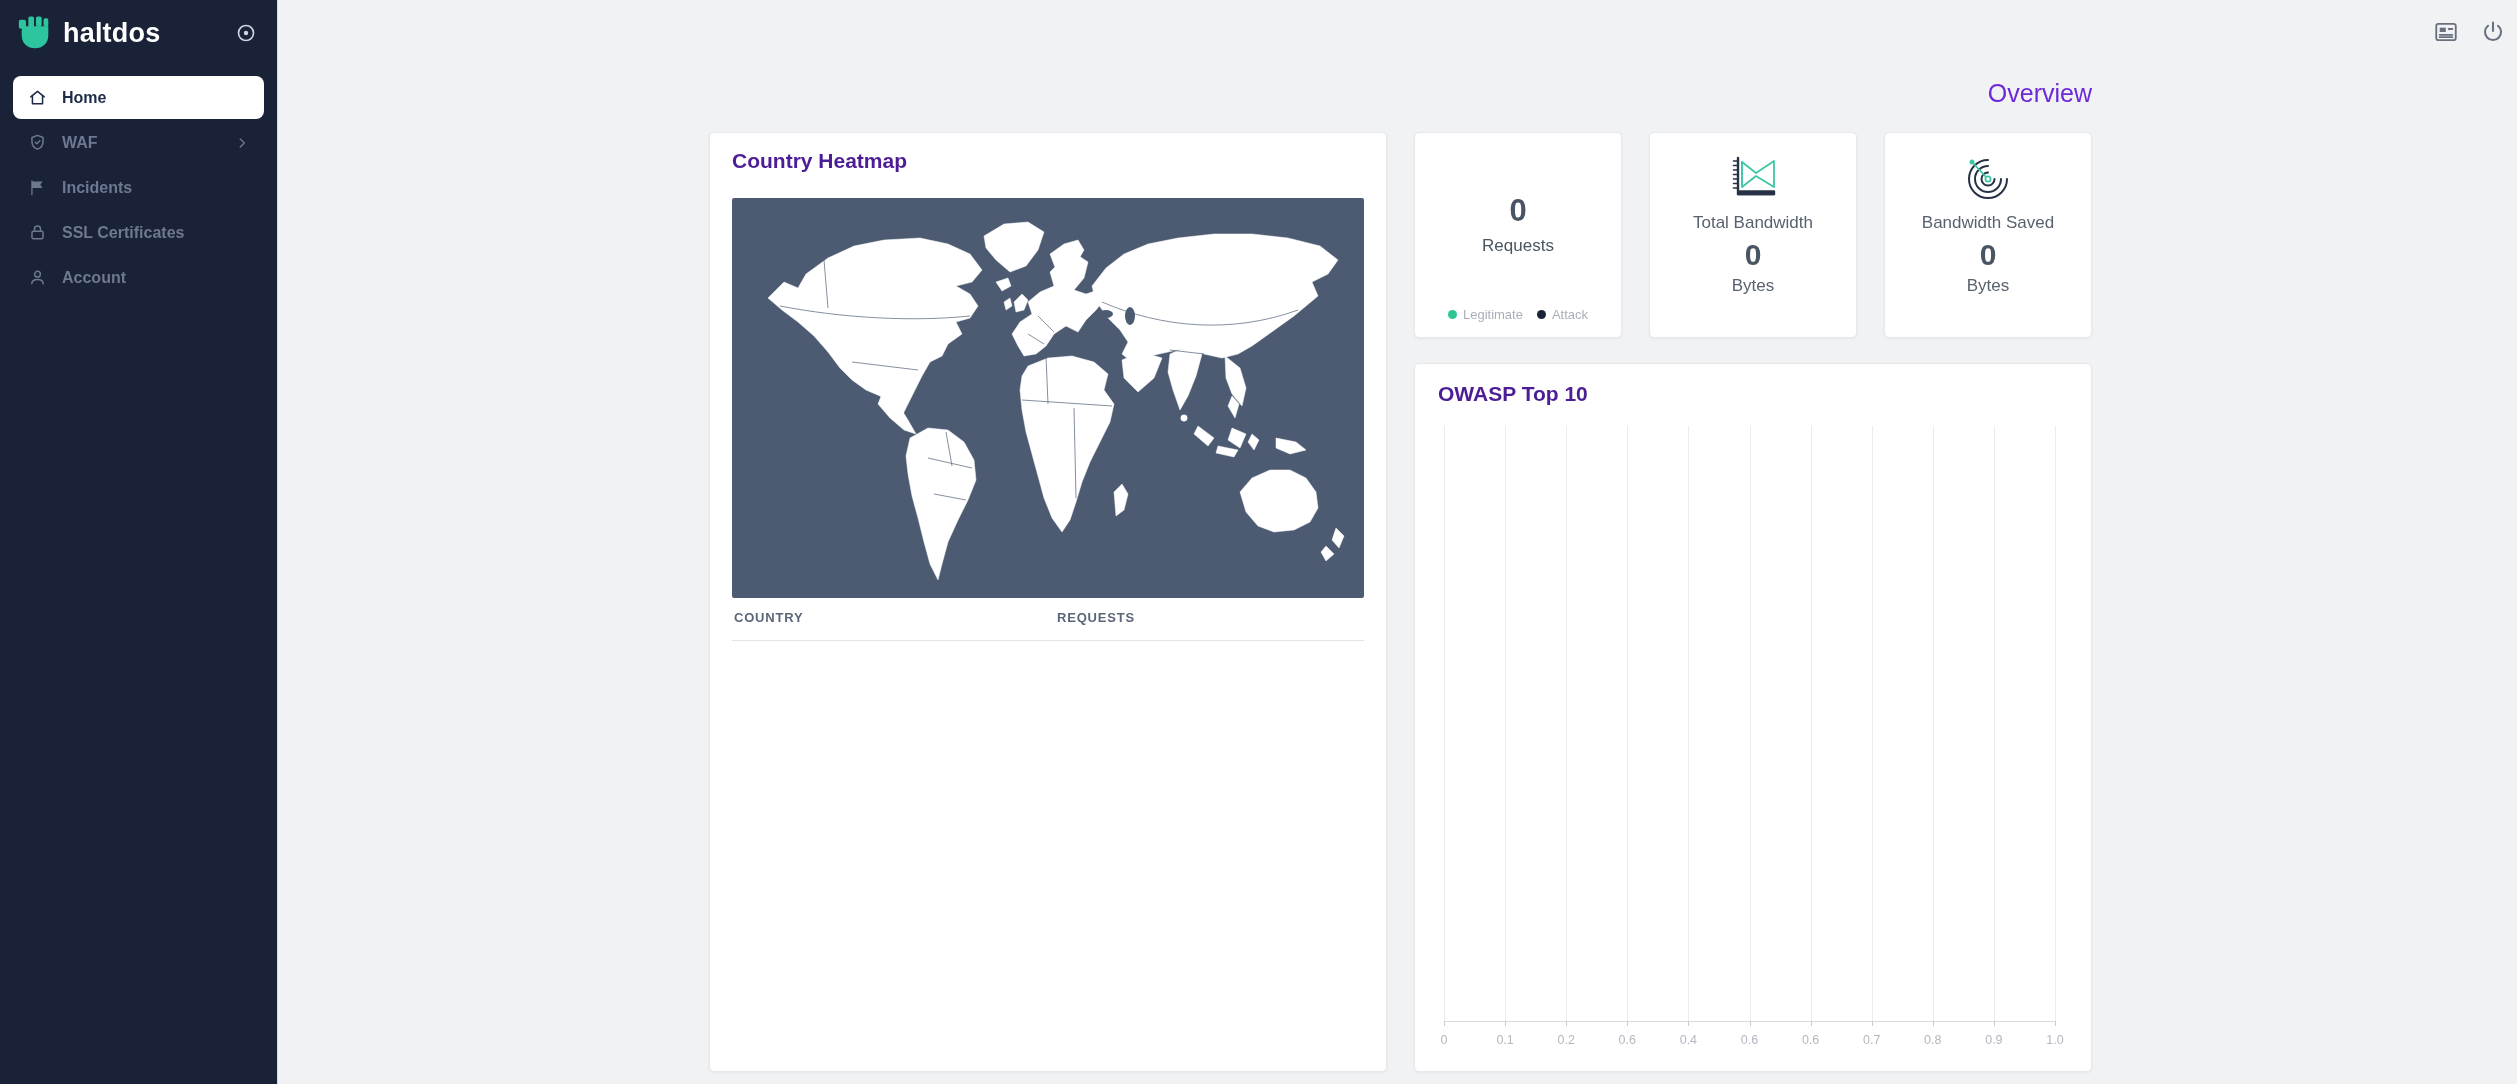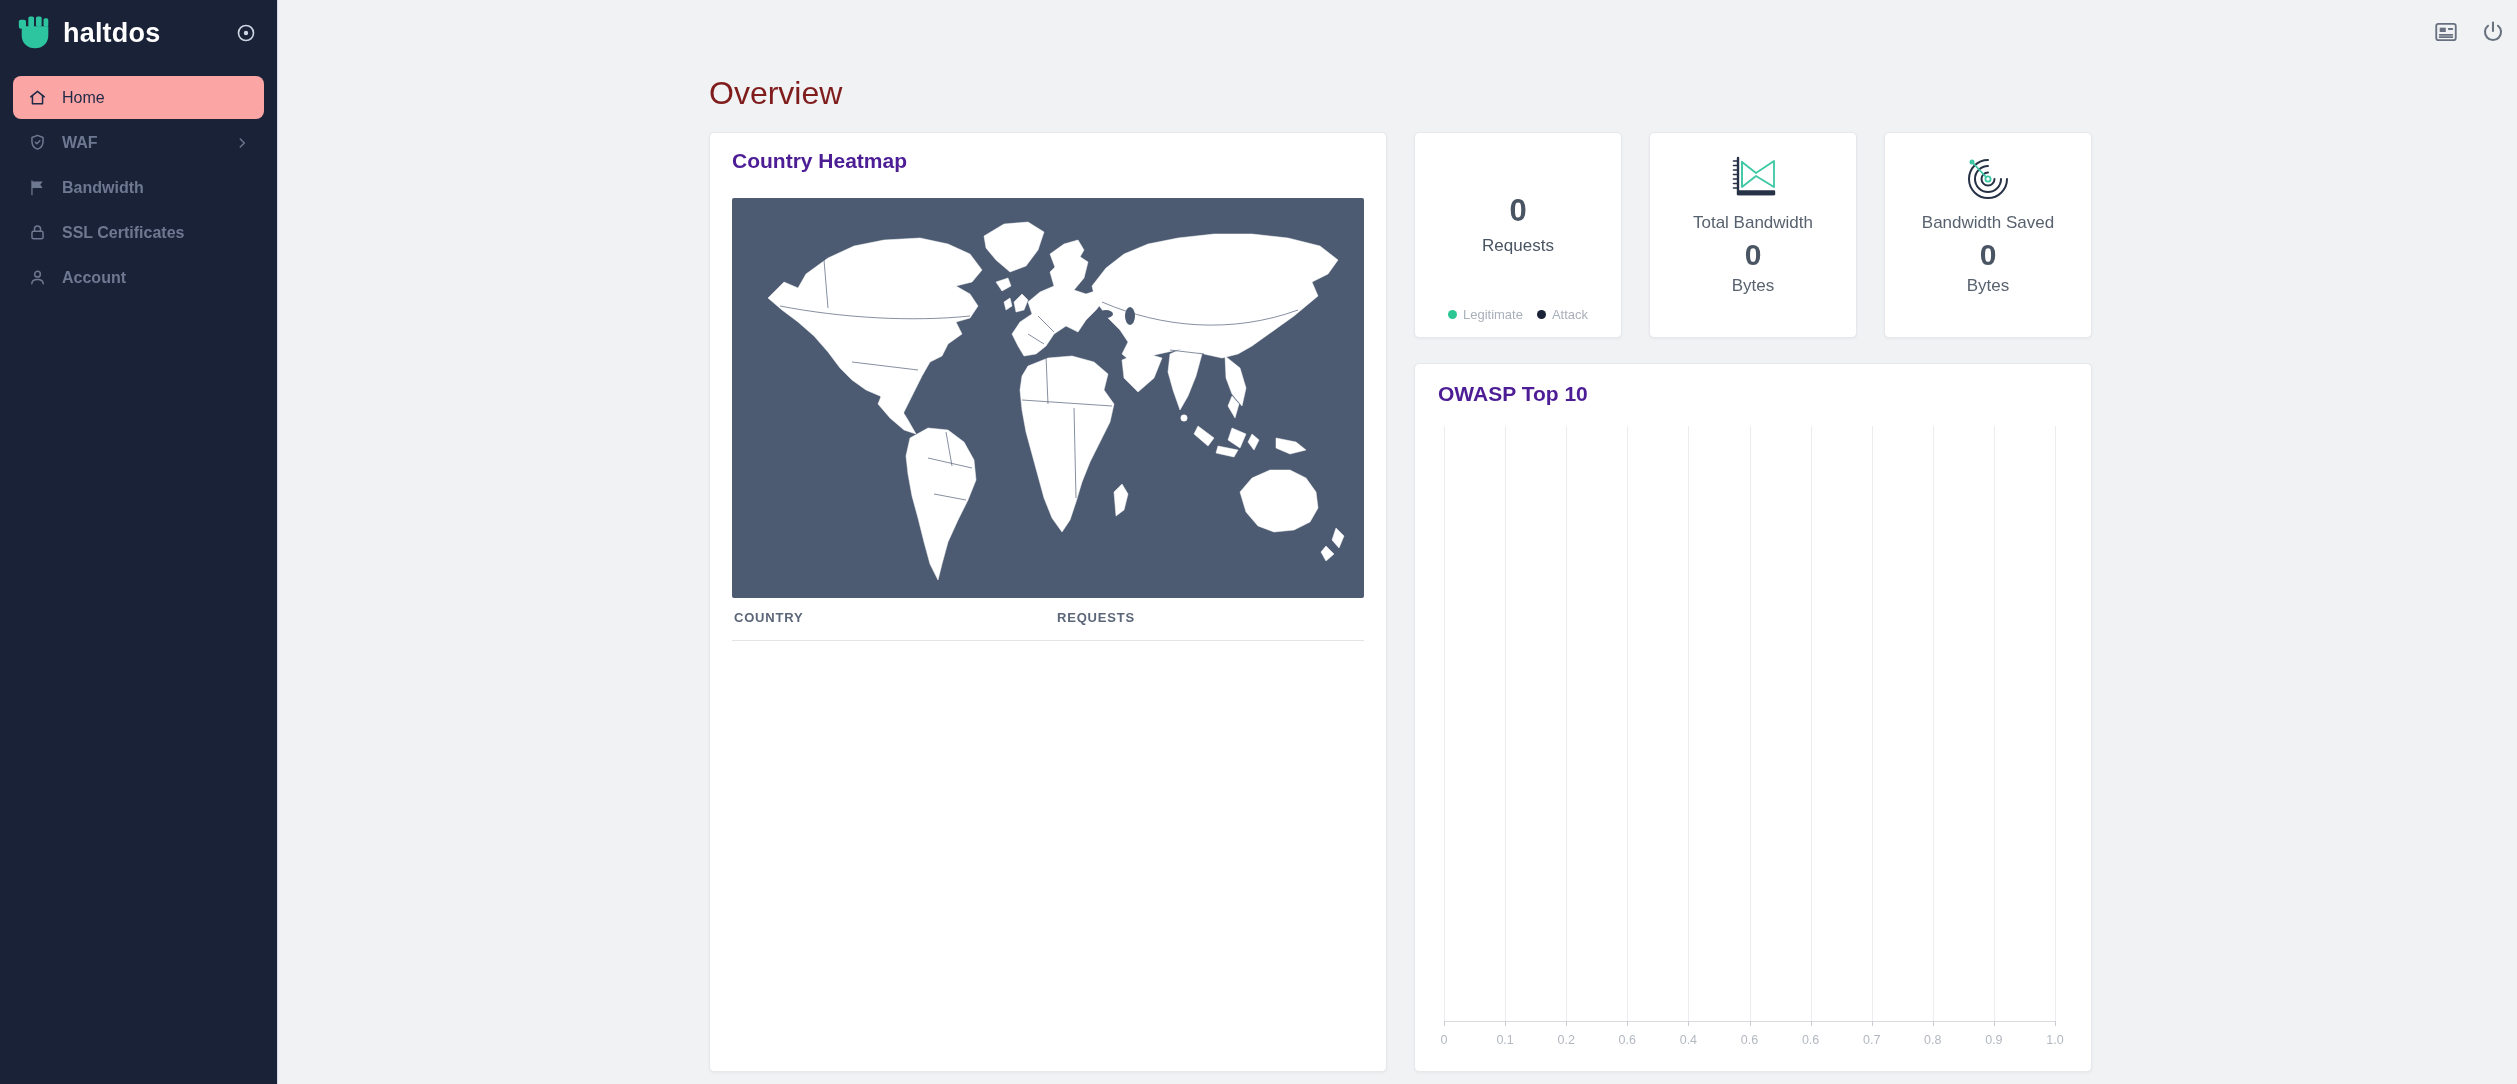--- a/index.html
+++ b/index.html
@@ -24,30 +24,30 @@
   }
   .brand-collapse { margin-left: auto; width: 22px; height: 22px; color: #cdd4e2; cursor: pointer; }
   .nav { padding: 12px 13px 0 13px; }
   .nav-item {
     display: flex; align-items: center; height: 43px; padding: 0 15px;
     border-radius: 8px; color: #6e7890; font-size: 16px; margin-bottom: 2px;
     cursor: pointer;
     font-weight: bold;
   }
   .nav-item .nav-icon { width: 19px; height: 19px; margin-right: 15px; flex: 0 0 auto; }
-  .nav-item.active { background: #fca5a5; color: #1e2a47; font-weight: 400; }
+  .nav-item.active { background: #ffffff; color: #1e2a47; font-weight: 700; }
   .nav-item .chevron { margin-left: auto; width: 14px; height: 14px; }
 
   
   .topbar-icons { position: absolute; top: 19px; right: 11px; display: flex; gap: 21px; }
   .topbar-icons .tb-icon { width: 26px; height: 26px; color: #68717f; cursor: pointer; }
 
   
   .content { position: absolute; left: 709px; top: 80px; width: 1383px; }
-  .page-title { font-size: 32px; font-weight: 400; color: #7f1d1d; line-height: 26px; }
+  .page-title { font-size: 25px; font-weight: 400; color: #6d28d9; line-height: 26px; text-align: right; }
   .grid { display: flex; gap: 27px; margin-top: 26px; align-items: flex-start; }
 
   .card {
     background: #ffffff; border: 1px solid #e7e8ec; border-radius: 5px;
     box-shadow: 0 1px 3px rgba(20,30,60,0.05);
   }
   .card-title { font-size: 21px; font-weight: 700; color: #4c1d95; }
 
   
   .country-card { width: 678px; height: 940px; padding: 16px 22px 0 22px; }
@@ -127,21 +127,21 @@
         <span>WAF</span>
         <svg class="chevron" viewBox="0 0 24 24" fill="none" stroke="currentColor" stroke-width="2.4" stroke-linecap="round" stroke-linejoin="round">
           <polyline points="9,5 16,12 9,19"></polyline>
         </svg>
       </div>
       <div class="nav-item">
         <svg class="nav-icon" viewBox="0 0 24 24" fill="currentColor" stroke="currentColor" stroke-width="1.6" stroke-linecap="round">
           <line x1="5" y1="3.5" x2="5" y2="21"></line>
           <path d="M5 4.5 H18.5 L15.5 8.5 L18.5 12.5 H5 Z" stroke="none"></path>
         </svg>
-        <span>Bandwidth</span>
+        <span>Incidents</span>
       </div>
       <div class="nav-item">
         <svg class="nav-icon" viewBox="0 0 24 24" fill="none" stroke="currentColor" stroke-width="1.9" stroke-linecap="round" stroke-linejoin="round">
           <rect x="5" y="10.5" width="14" height="9.5" rx="2"></rect>
           <path d="M8.2 10.5 V7.5 A3.8 3.8 0 0 1 15.8 7.5 V10.5"></path>
         </svg>
         <span>SSL Certificates</span>
       </div>
       <div class="nav-item">
         <svg class="nav-icon" viewBox="0 0 24 24" fill="none" stroke="currentColor" stroke-width="1.9" stroke-linecap="round" stroke-linejoin="round">

